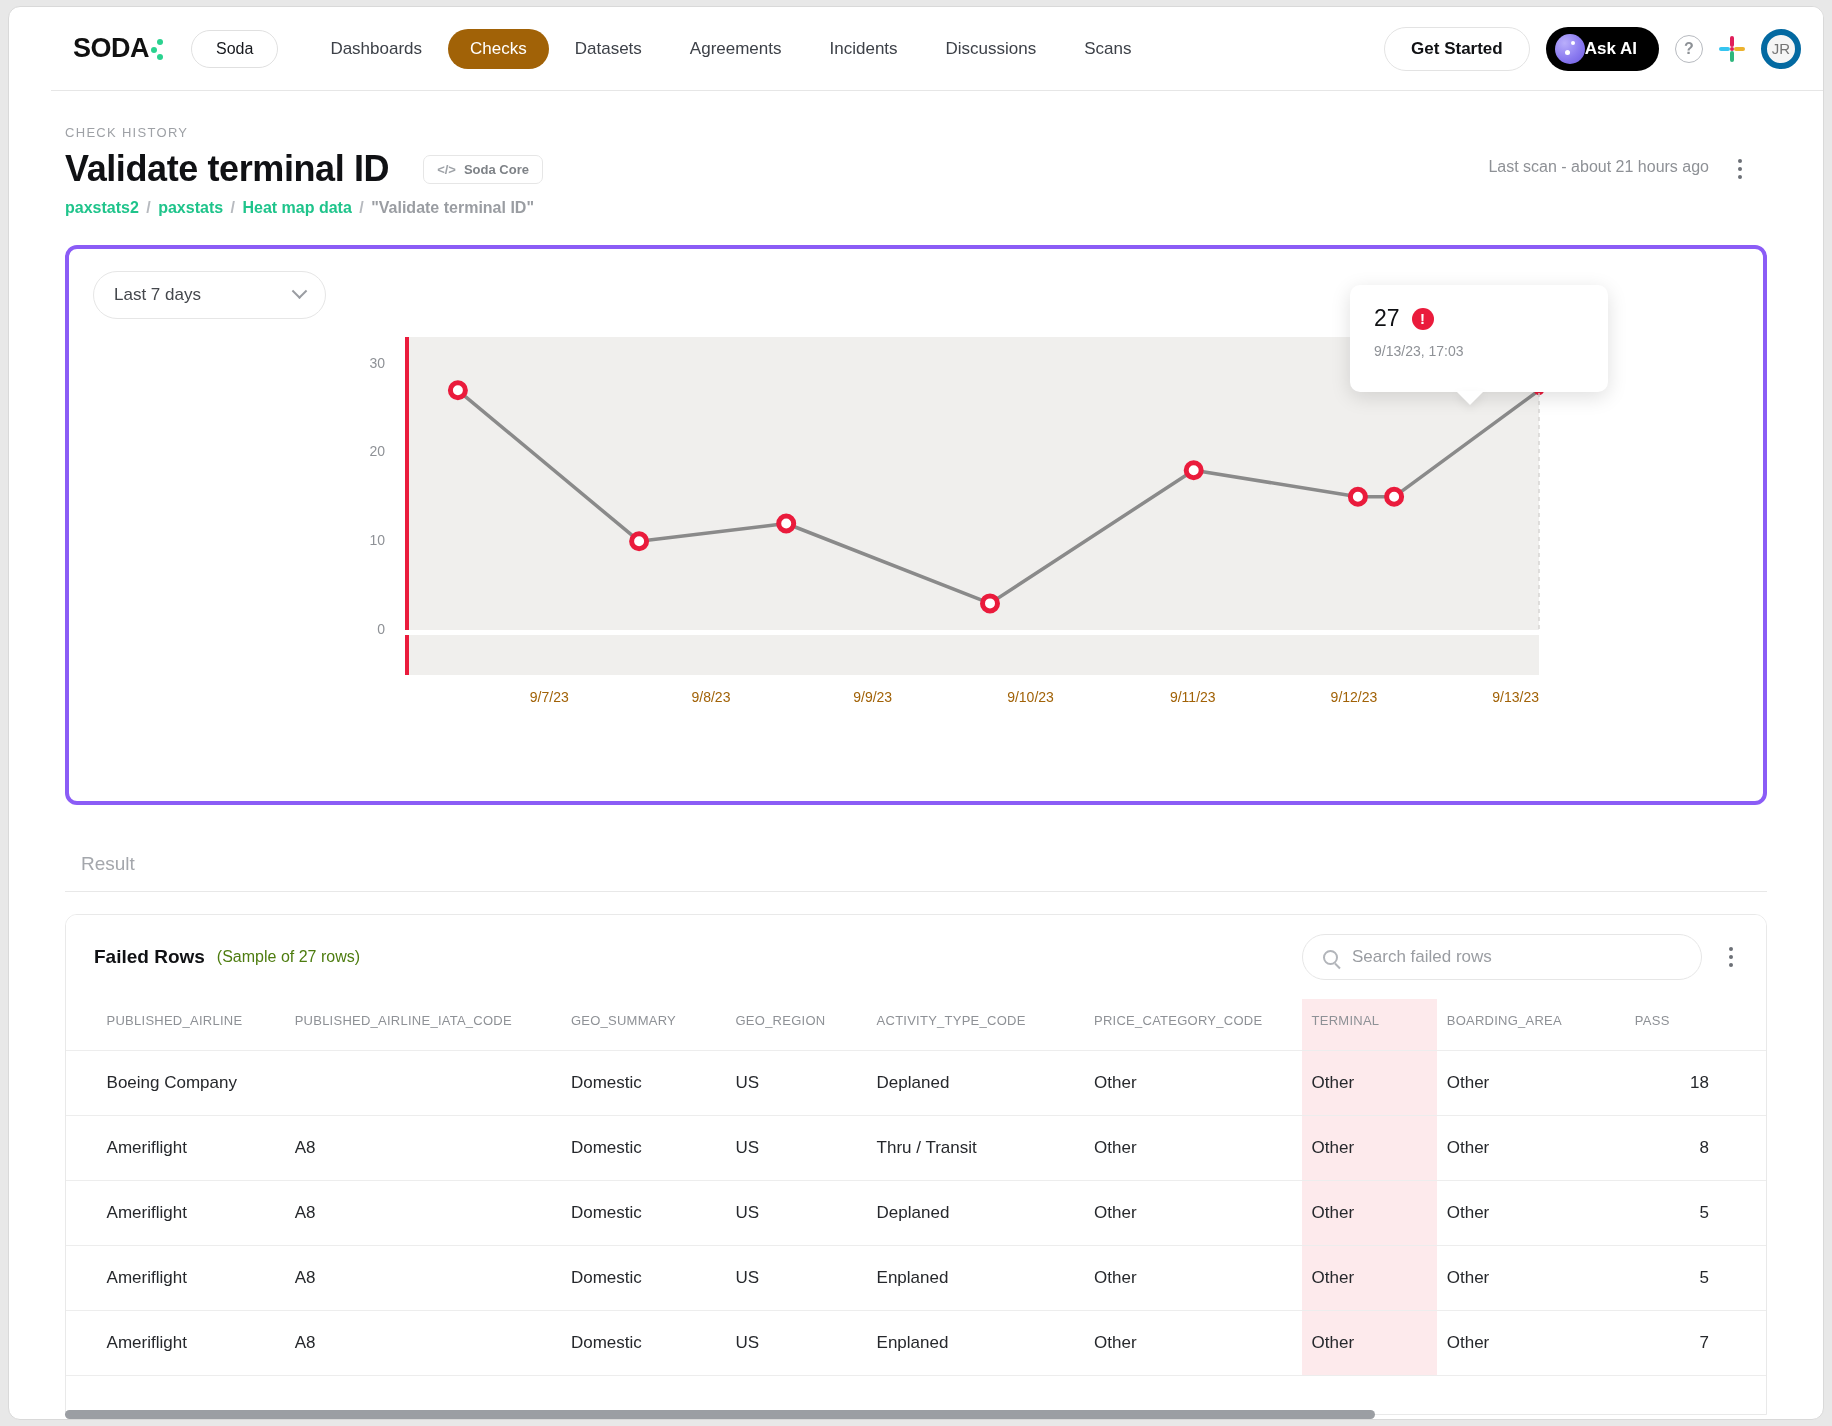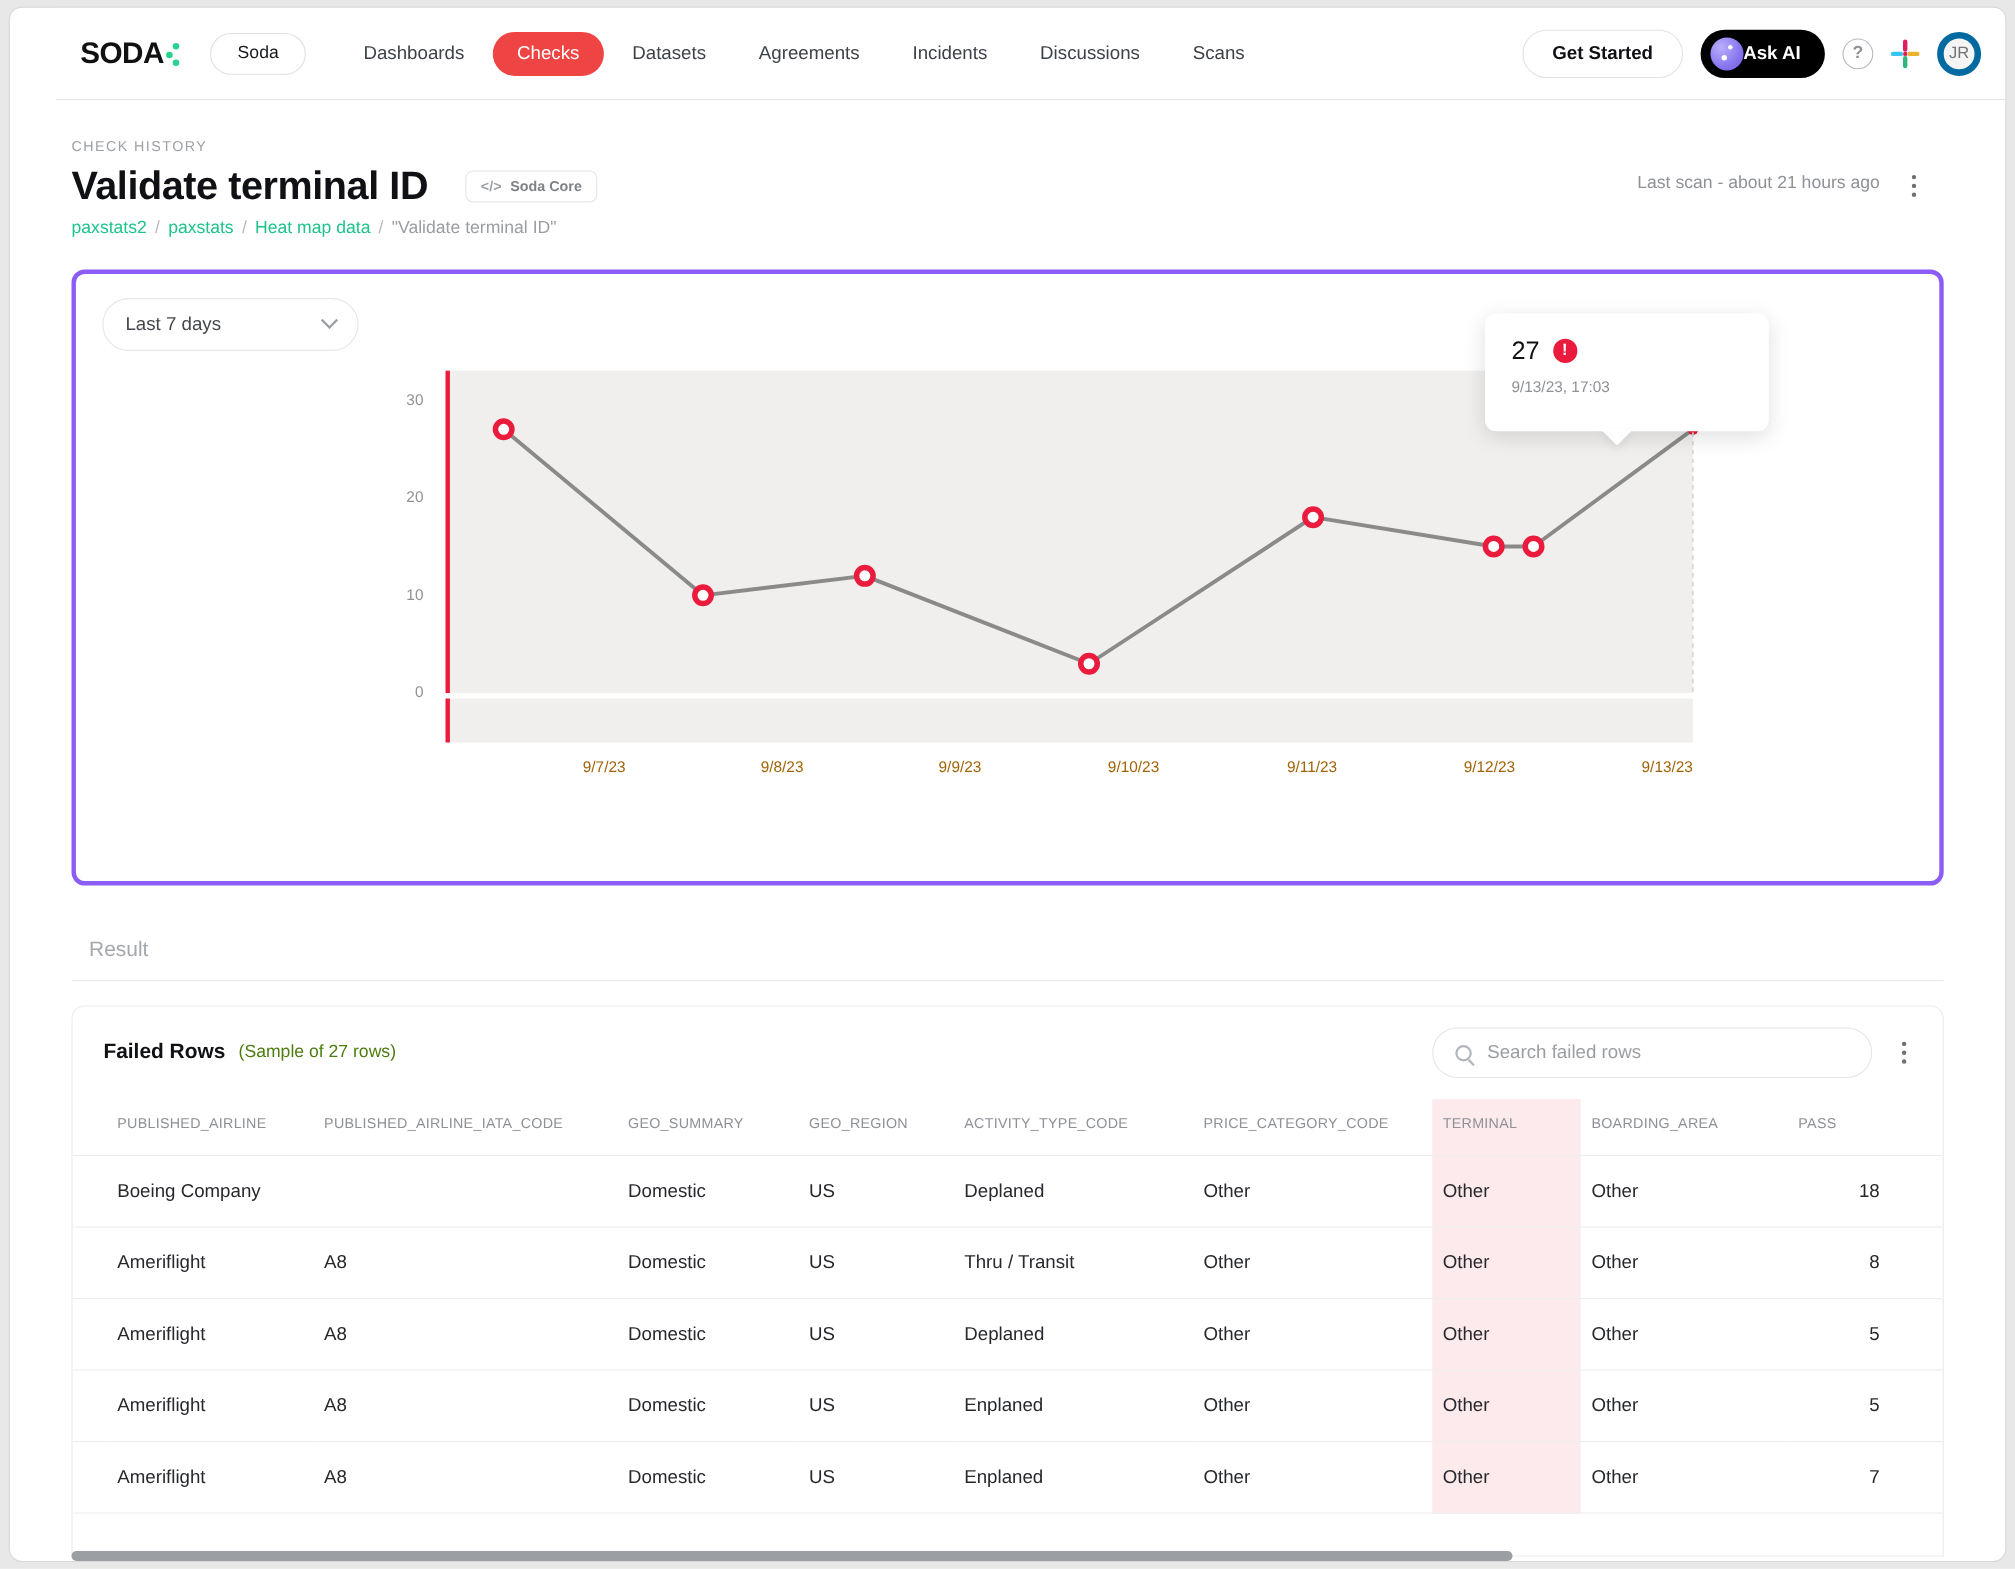--- a/index.html
+++ b/index.html
@@ -57,21 +57,21 @@
   }
   .nav-items { display: flex; align-items: center; gap: 4px; }
   .nav-item {
     font-size: 17px;
     color: #3d4148;
     padding: 10px 22px;
     border-radius: 22px;
     white-space: nowrap;
   }
   .nav-item.active {
-    background: #ef4444;
+    background: #a16207;
     color: #fff;
     font-weight: 500;
   }
   .nav-right {
     margin-left: auto;
     display: flex;
     align-items: center;
     gap: 16px;
   }
   .get-started {
@@ -146,21 +146,21 @@
     position: absolute; right: 58px; top: 10px;
     font-size: 16px; color: #8e9196;
     white-space: nowrap;
   }
   .kebab {
     position:absolute; right: 14px; top: 6px;
     width: 26px; height: 30px;
     display:flex; flex-direction:column; align-items:center; justify-content:center; gap:4px;
   }
   .kebab i { width:4px;height:4px;border-radius:50%;background:#6c7076;display:block; }
-  .breadcrumb { margin-top: 9px; font-size: 16px; color: #9a9da2; }
+  .breadcrumb { margin-top: 9px; font-size: 16px; color: #9a9da2; font-weight: bold; }
   .breadcrumb a { color: #1fc48b; text-decoration: none; }
   .breadcrumb .sep { color:#b7babf; margin: 0 3px; }
 
   
   .chart-card {
     margin-top: 28px;
     border: 4px solid #8b5cf6;
     border-radius: 12px;
     background: #fff;
     height: 560px;

